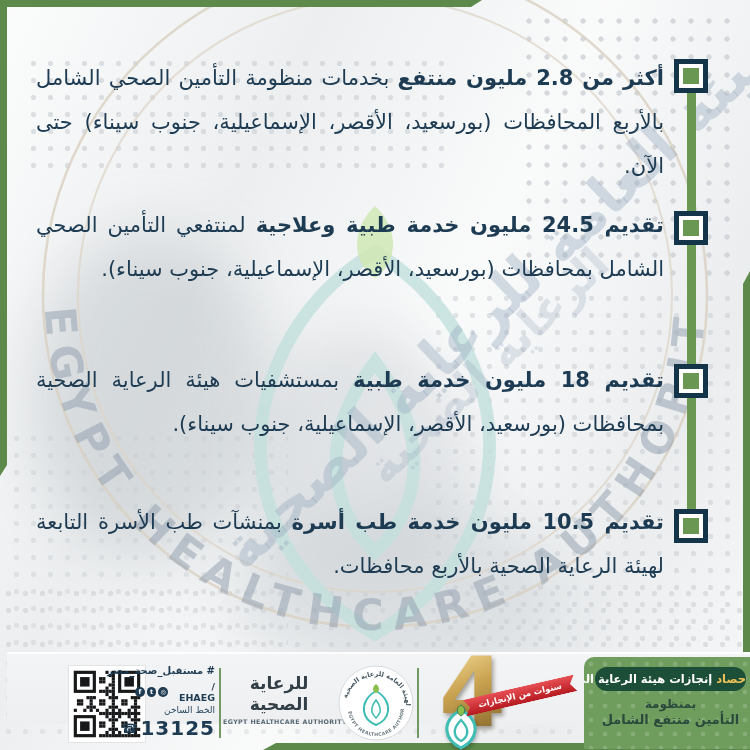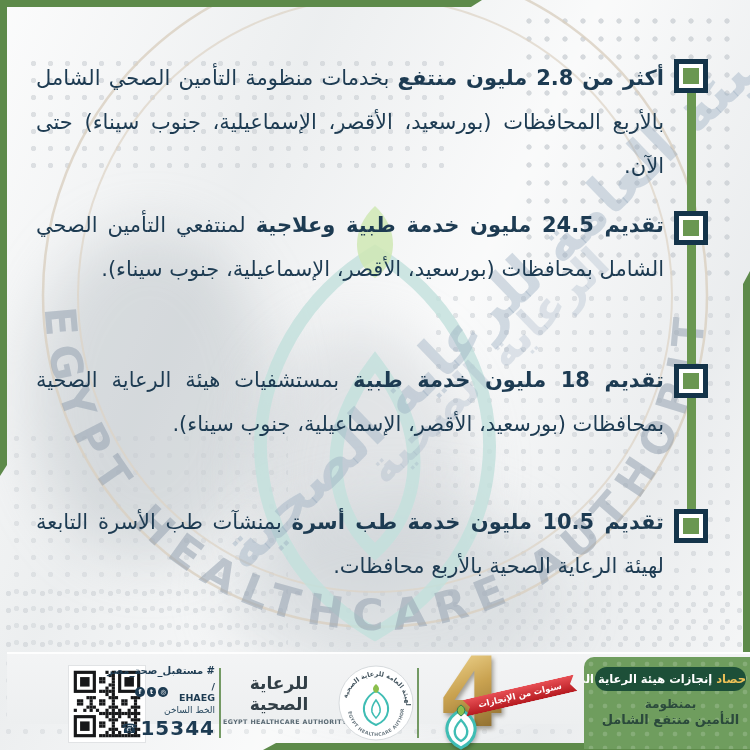--- a/index.html
+++ b/index.html
@@ -279,21 +279,21 @@
       <div class="hashtag"># مستقبل_صحة_مصر</div>
       <div class="social-row">
         <span class="soc">f</span>
         <span class="soc">t</span>
         <span class="soc">◎</span>
         <span class="handle">/ EHAEG</span>
       </div>
       <div class="hotline-label">الخط الساخن</div>
       <div class="hotline-row">
         <span class="phone-icon">☎</span>
-        <span class="hotline-number">15344</span>
+        <span class="hotline-number">13125</span>
       </div>
     </div>
 
     <div class="vdiv v1"></div>
 
     <div class="authority">
       <div class="auth-ar">للرعاية الصحية</div>
       <div class="auth-en">EGYPT HEALTHCARE AUTHORITY</div>
     </div>
 

